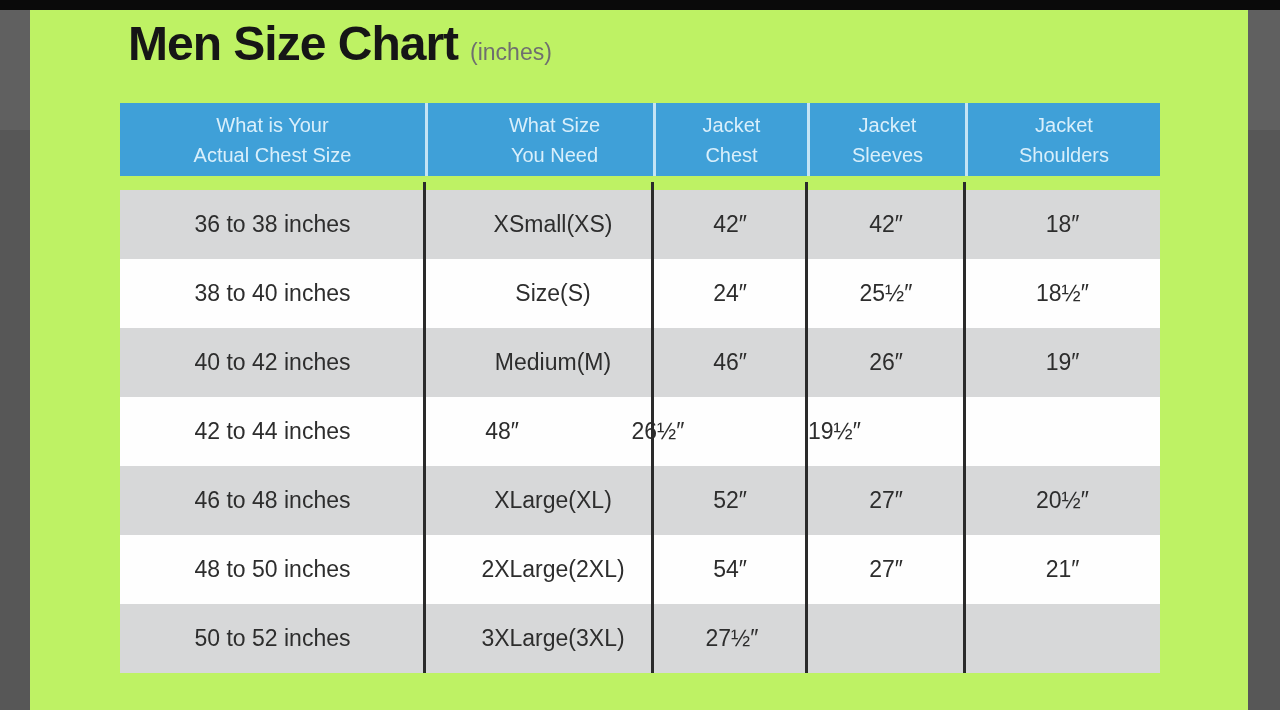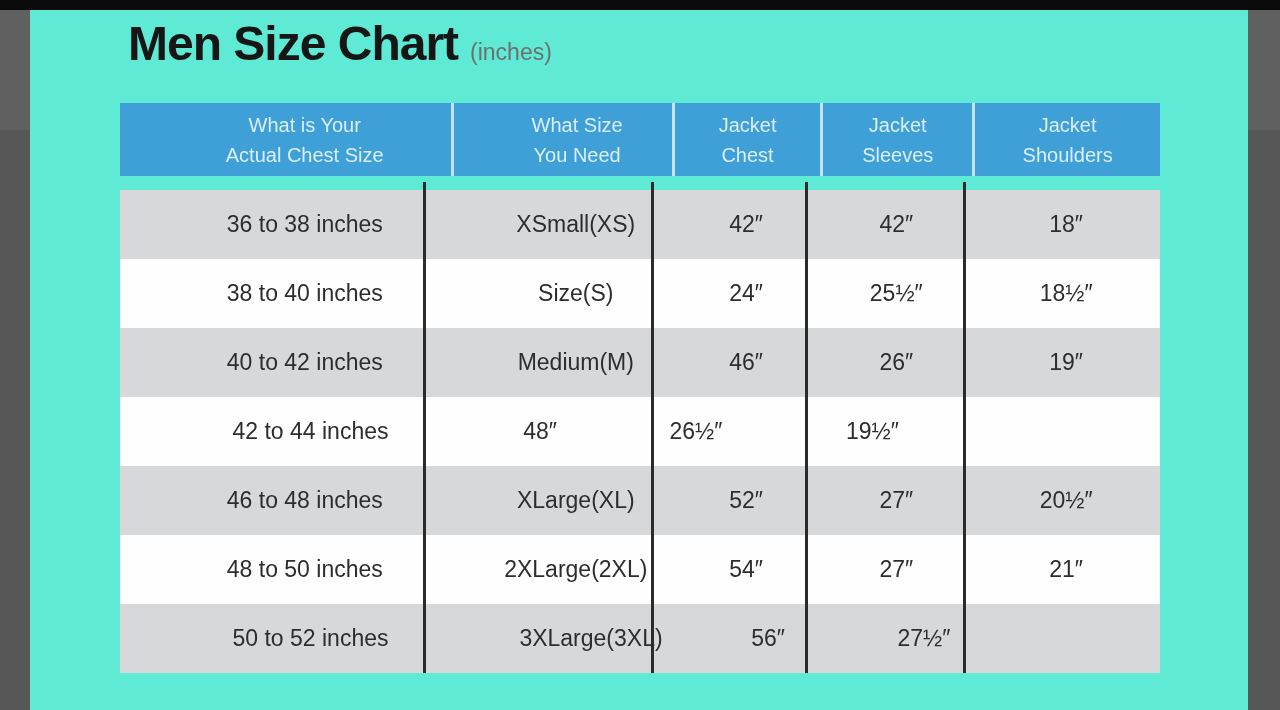--- a/index.html
+++ b/index.html
@@ -1,21 +1,21 @@
 <!DOCTYPE html>
 <html><head>
 <meta charset="utf-8">
 <style>
   * { margin: 0; padding: 0; box-sizing: border-box; }
   html, body { background: #2a2a2a; }
   .screen {
     position: relative;
     width: 1280px;
     height: 710px;
-    background: #5eead4;
+    background: #bef264;
     overflow: hidden;
     font-family: "Liberation Sans", "DejaVu Sans", sans-serif;
   }
   .top-bar {
     position: absolute;
     left: 0; top: 0;
     width: 1280px; height: 10px;
     background: #0a0a0a;
   }
   .side-strip {
@@ -82,21 +82,21 @@
   .tr:nth-child(even) { background: #fefefe; }
   .td {
     display: flex;
     align-items: center;
     justify-content: center;
     text-align: left;
     font-size: 23px;
     color: #2d2d2d;
   }
   
-  .c0 { width: 305px; margin-left: 38px; }
+  .c0 { width: 305px; }
   .c1 { width: 228px; padding-left: 28px; }
   .c2 { width: 154px; }
   .c3 { width: 158px; }
   .c4 { width: 195px; }
 
   .vline {
     position: absolute;
     top: -8px;
     bottom: 0;
     width: 3px;
@@ -174,21 +174,20 @@
       <div class="tr">
         <div class="td c0">48 to 50 inches</div>
         <div class="td c1">2XLarge(2XL)</div>
         <div class="td c2">54″</div>
         <div class="td c3">27″</div>
         <div class="td c4">21″</div>
       </div>
       <div class="tr">
         <div class="td c0">50 to 52 inches</div>
         <div class="td c1">3XLarge(3XL)</div>
-        <div class="td c2">56″</div>
         <div class="td c3">27½″</div>
       </div>
 
       <div class="vline v0"></div>
       <div class="vline v1"></div>
       <div class="vline v2"></div>
       <div class="vline v3"></div>
     </div>
   </div>
 </div>

